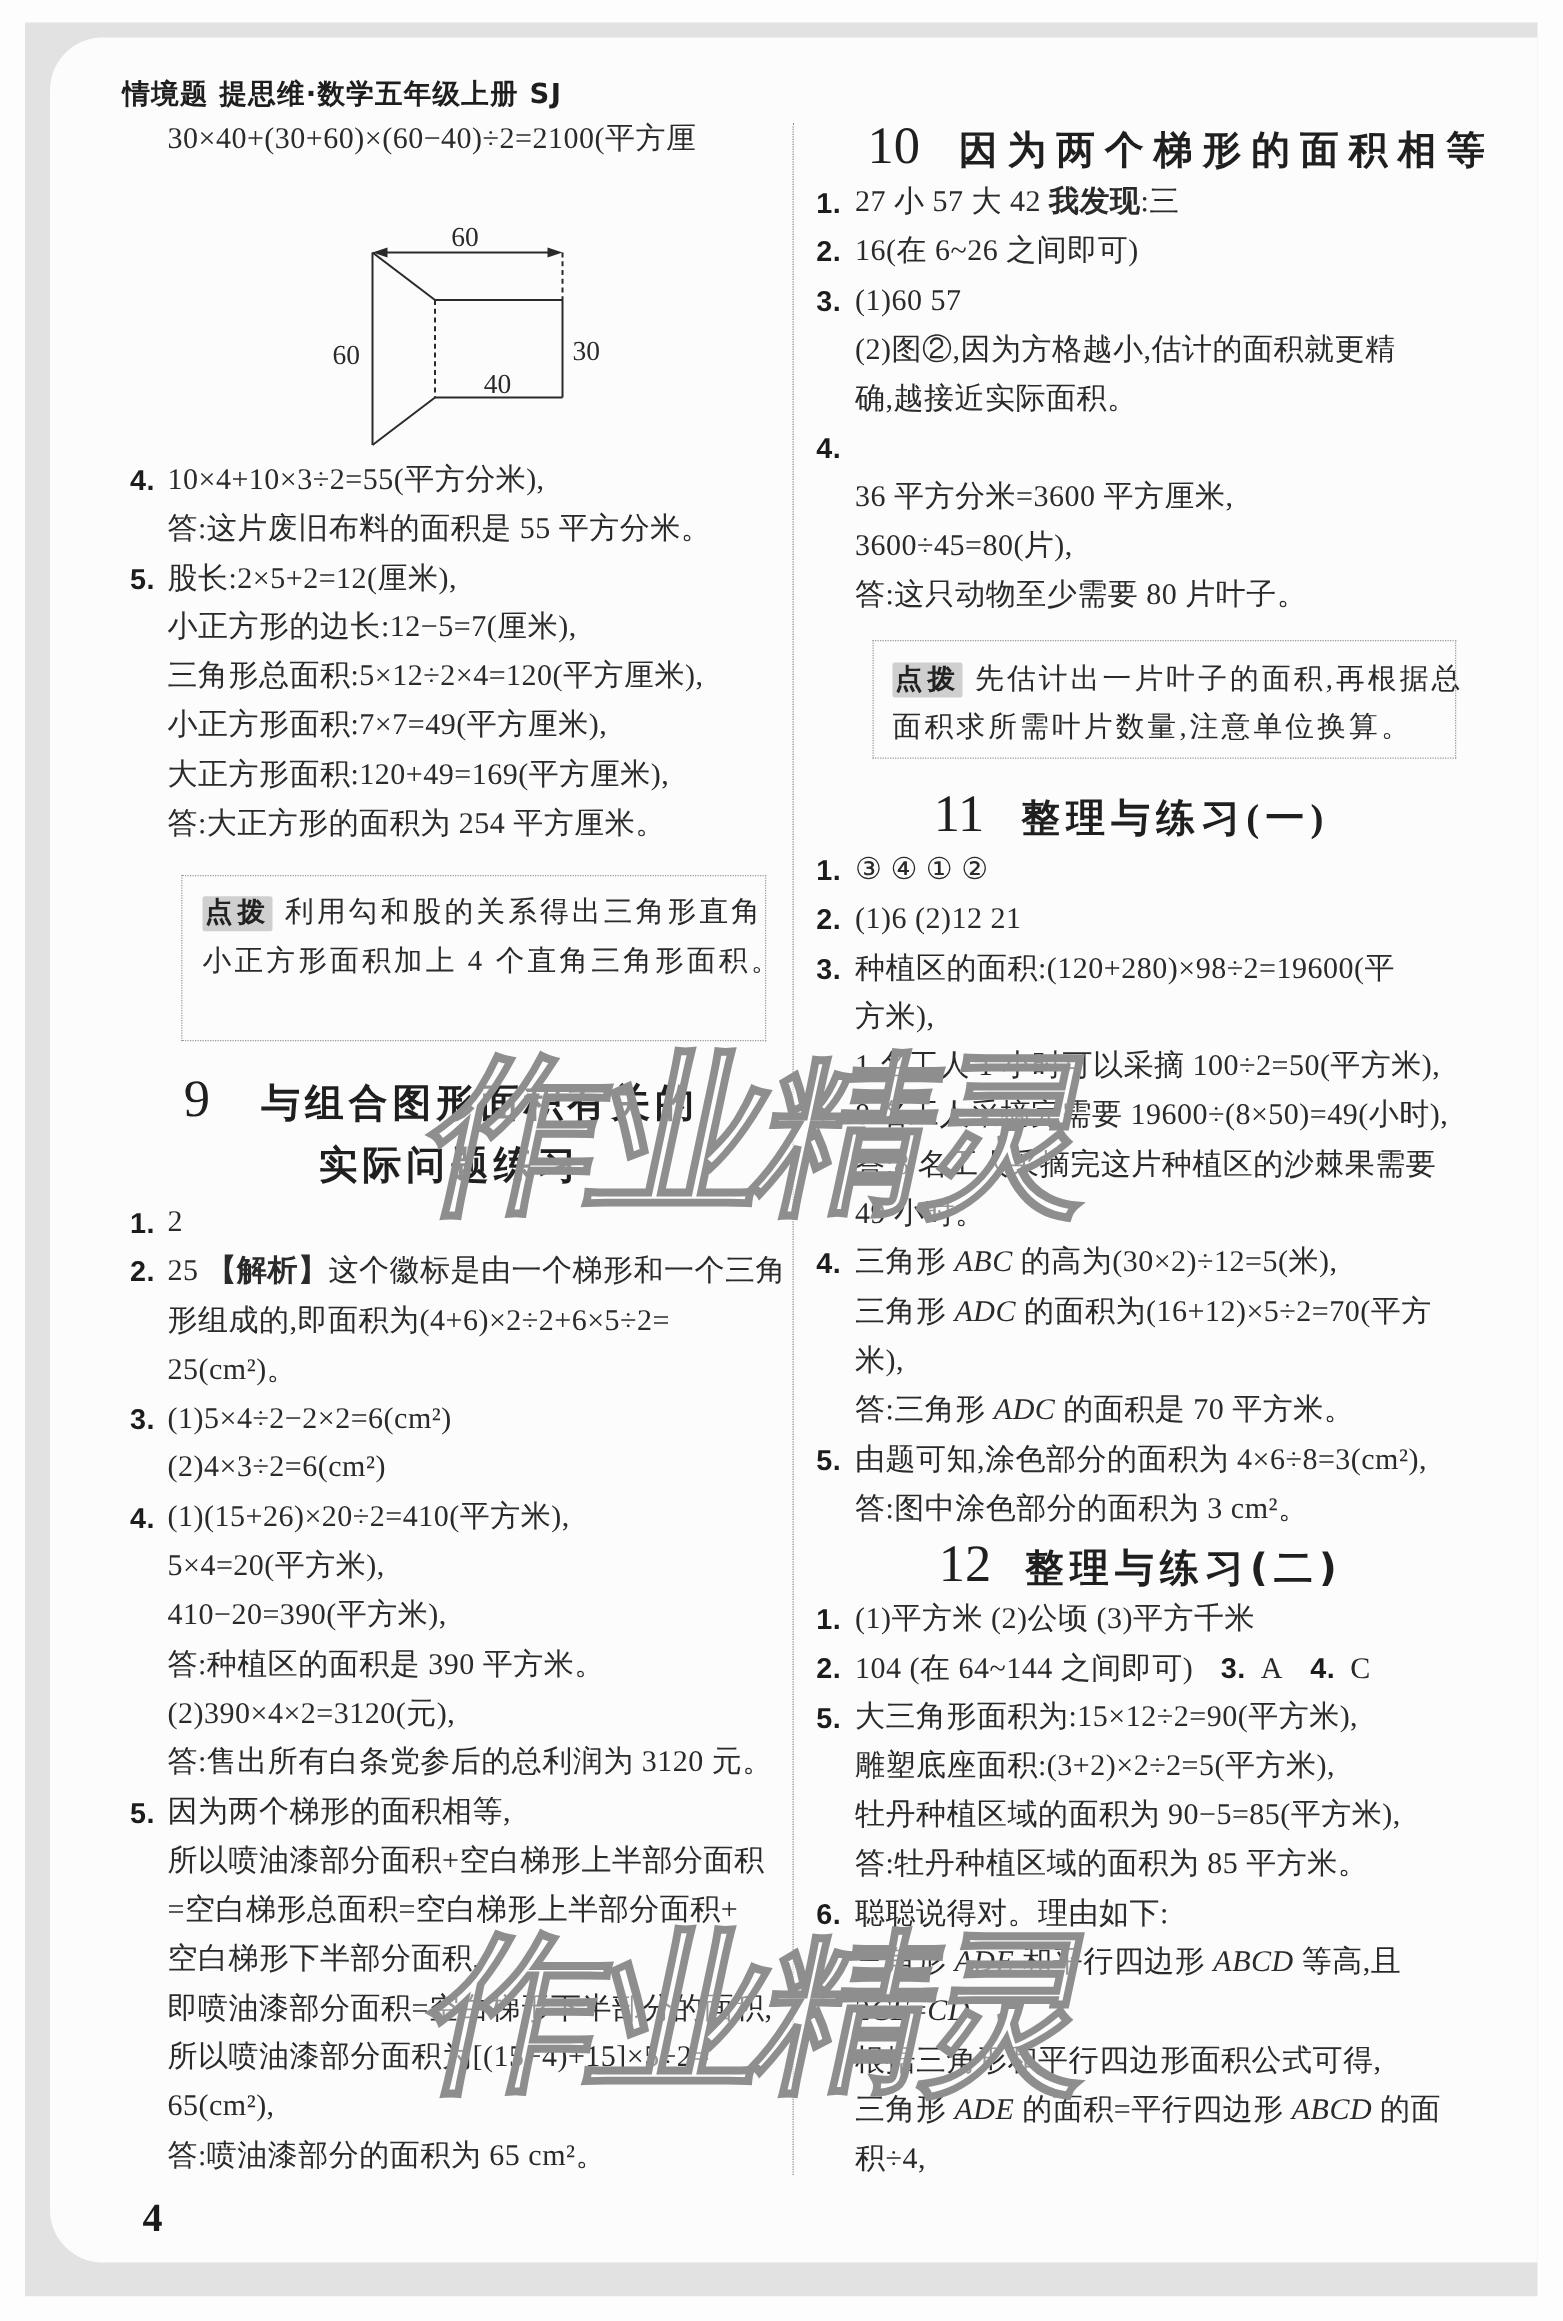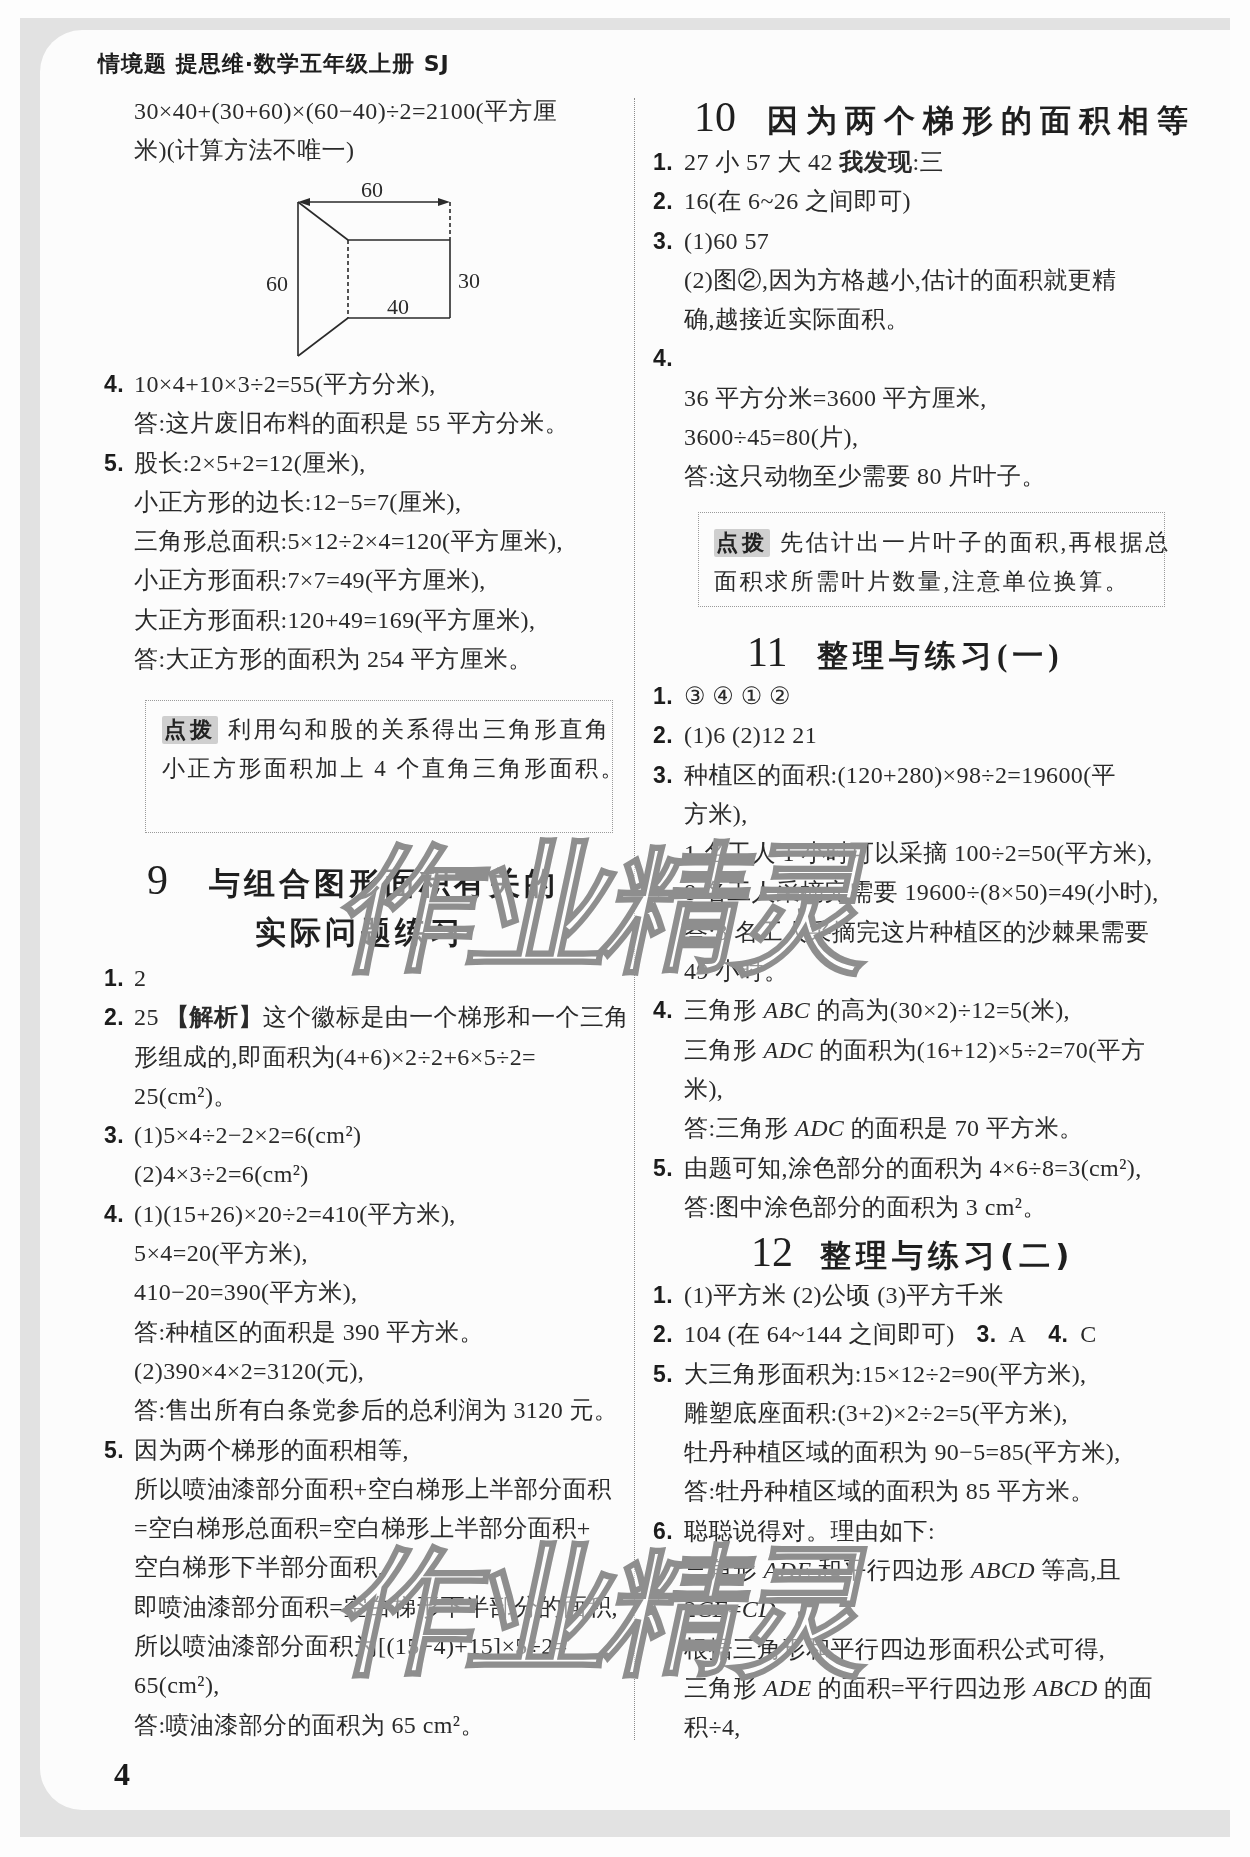--- a/index.html
+++ b/index.html
@@ -11,21 +11,21 @@
   }
   .scan-frame {
     position: absolute; left: 20px; top: 18px; width: 1210px; height: 1819px;
     background: #e2e2e2;
   }
   .page {
     position: absolute; left: 40px; top: 30px; width: 1190px; height: 1780px;
     background: #fcfcfc; border-radius: 42px 0 0 42px;
   }
   .header-title {
-    position: absolute; left: 98px; top: 50px; height: 28px; line-height: 28px;
+    position: absolute; left: 98px; top: 62px; height: 28px; line-height: 28px;
     font-family: "DejaVu Sans", sans-serif; font-weight: bold; font-size: 22px;
     letter-spacing: 1px; color: #1e1e1e; white-space: nowrap;
   }
   .divider {
     position: absolute; left: 634px; top: 98px; height: 1642px; width: 0;
     border-left: 1.5px dotted #8a8a8a;
   }
   .block { position: absolute; white-space: nowrap; }
   .line {
     position: relative; height: 39.3px; line-height: 39.3px;
@@ -81,21 +81,20 @@
 
 <div class="scan-frame"></div>
 <div class="page"></div>
 
 <div class="header-title">情境题 提思维·数学五年级上册 SJ</div>
 
 <div class="divider"></div>
 
 <div class="block col-left" style="left:104px; top:92px;">
     <div class="line"><span class="seg">30×40+(30+60)×(60−40)÷2=2100(平方厘</span></div>
-    <div class="line"><span class="seg">米)(计算方法不唯一)</span></div>
   </div>
 
 <svg class="figure" viewBox="250 170 240 195" xmlns="http://www.w3.org/2000/svg">
   <g stroke="#2a2a2a" stroke-width="1.6" fill="none">
     <line x1="298" y1="202" x2="298" y2="356"></line>
     <line x1="298" y1="202" x2="348" y2="240"></line>
     <line x1="348" y1="318" x2="298" y2="356"></line>
     <line x1="348" y1="240" x2="450" y2="240"></line>
     <line x1="450" y1="240" x2="450" y2="318"></line>
     <line x1="348" y1="318" x2="450" y2="318"></line>

